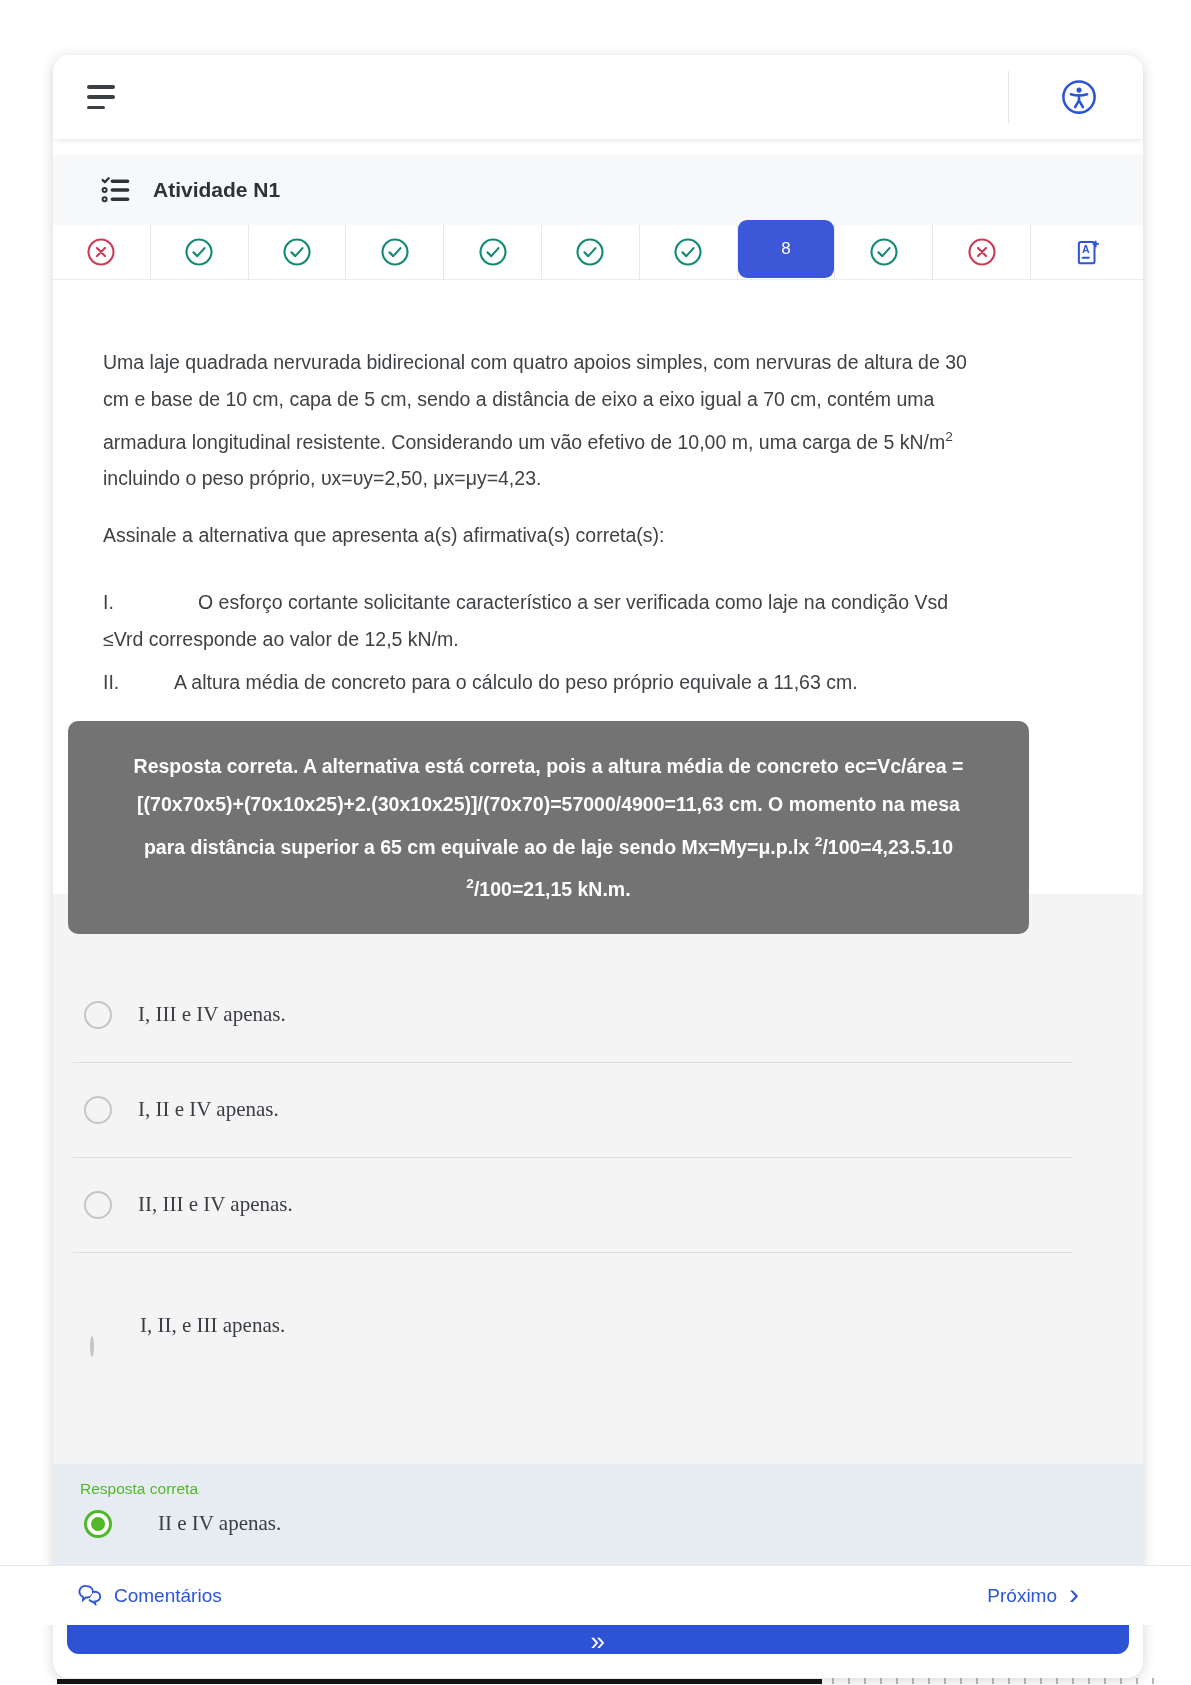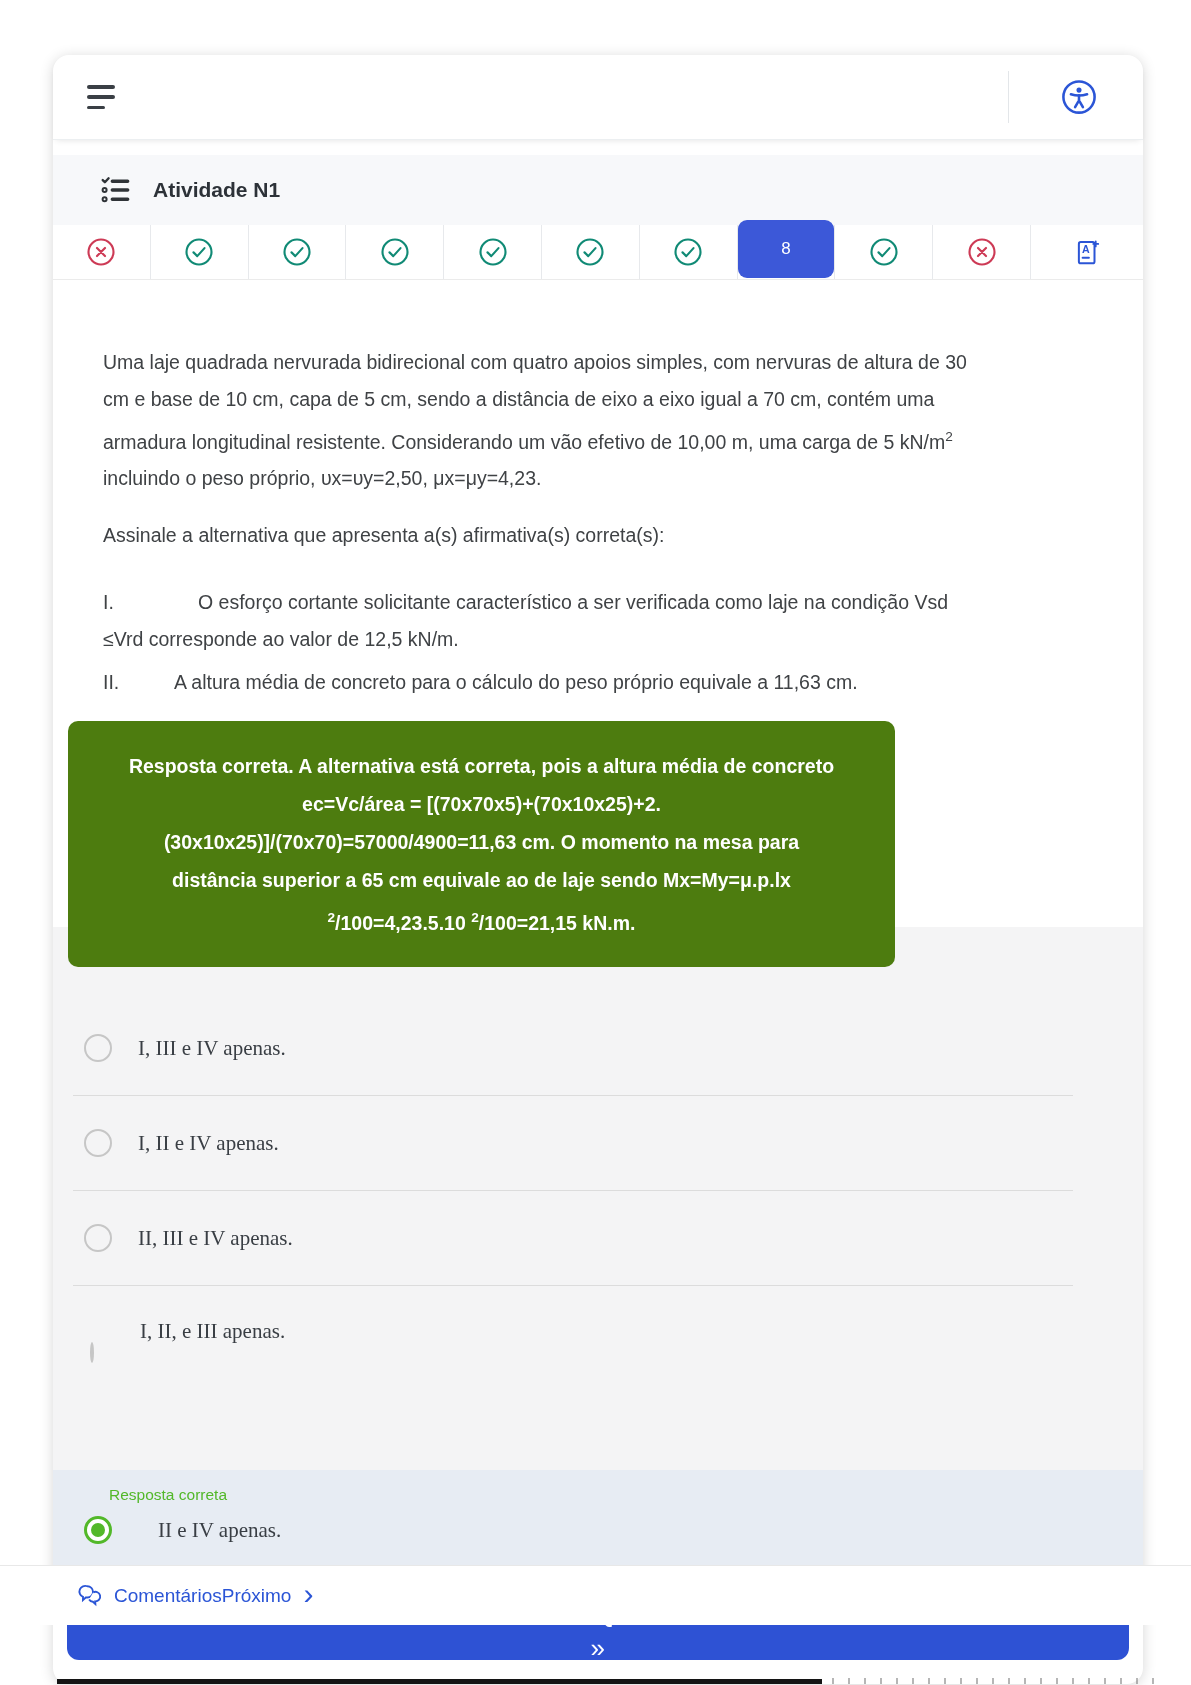--- a/index.html
+++ b/index.html
@@ -46,56 +46,56 @@
   .q-items{margin-top:30px;}
   .q-item{margin:0 0 6px 0;}
   .q-item .rn{display:inline-block;}
   .q-item.i0 .rn{width:95px;}
   .q-item.i1 .rn{width:71px;}
   .q-item.i2 .rn{width:71px;}
   .clip{height:24px;overflow:hidden;}
   sup{font-size:70%;}
 
   
-  .feedback{position:relative;z-index:2;margin:20px 0 -40px 15px;width:827px;box-sizing:border-box;
-            background:#4d7c0f;border-radius:10px;padding:26px 58px;color:#fff;
+  .feedback{position:relative;z-index:2;margin:20px 0 -40px 15px;width:961px;box-sizing:border-box;
+            background:#737373;border-radius:10px;padding:26px 58px;color:#fff;
             font-weight:bold;font-size:19.5px;line-height:38px;text-align:center;}
 
   
   .options{background:#f4f4f5;padding-top:74px;}
   .opt-row{display:flex;align-items:center;padding:33px 0 33px 31px;}
   .radio{width:28px;height:28px;border-radius:50%;border:2px solid #c6c6c6;
          box-sizing:border-box;flex:0 0 28px;cursor:pointer;}
   .opt-label{margin-left:26px;font-family:"Liberation Serif",serif;font-size:21px;color:#393e44;}
   .opt-sep{height:1px;background:#dcdcdc;margin:0 70px 0 20px;}
   .opt-row.stacked{display:block;padding:33px 0 20px 31px;}
-  .opt-row.stacked .opt-label{display:block;margin-left:56px;}
+  .opt-row.stacked .opt-label{display:block;margin-left:56px;margin-top:27px;}
   .opt-row.stacked .radio{margin:28px 0 0 6px;}
   .options-tail{height:88px;}
 
   
   .answer-strip{background:#e7ecf3;padding:16px 0 34px 27px;}
-  .answer-strip .label{color:#52b829;font-size:15.5px;margin-left:29px;}
+  .answer-strip .label{color:#52b829;font-size:15.5px;}
   .answer-row{display:flex;align-items:center;margin-top:12px;padding-left:4px;gap:20px;}
   .radio.selected{border:3px solid #52b829;background:#fff;position:relative;}
   .radio.selected::after{content:"";position:absolute;left:50%;top:50%;width:14px;height:14px;
          margin:-7px 0 0 -7px;border-radius:50%;background:#52b829;}
 
   
   .next-q{display:flex;align-items:center;justify-content:center;gap:10px;
           margin:26px 14px 6px 14px;height:56px;background:#2e52d4;border:none;
           border-radius:12px;color:#fff;font-weight:bold;font-size:21px;
           letter-spacing:.4px;width:calc(100% - 28px);cursor:pointer;
           font-family:"Liberation Sans",sans-serif;flex-direction:column;}
   .next-q .chev{font-weight:normal;font-size:26px;line-height:1;margin-top:-3px;}
 
   
   .footer{position:absolute;left:0;top:1565px;width:1191px;height:60px;background:#fff;
           border-top:1px solid #e8e8e8;display:flex;align-items:center;
-          padding:0 112px 0 76px;box-sizing:border-box;}
+          justify-content:space-between;padding:0 112px 0 76px;box-sizing:border-box;}
   .f-link{display:flex;align-items:center;gap:12px;color:#2b55d6;font-size:19px;cursor:pointer;}
   .f-link .chev{font-size:30px;line-height:1;margin-top:-4px;}
 
   
   .bottom-bar{position:absolute;left:57px;bottom:1px;width:765px;height:5px;background:#141414;}
   .bottom-ticks{position:absolute;left:832px;bottom:1px;width:335px;height:6px;opacity:.55;
         background:repeating-linear-gradient(90deg,#7a7a7a 0 2px,transparent 2px 16px);}
 </style>
 </head>
 <body>

